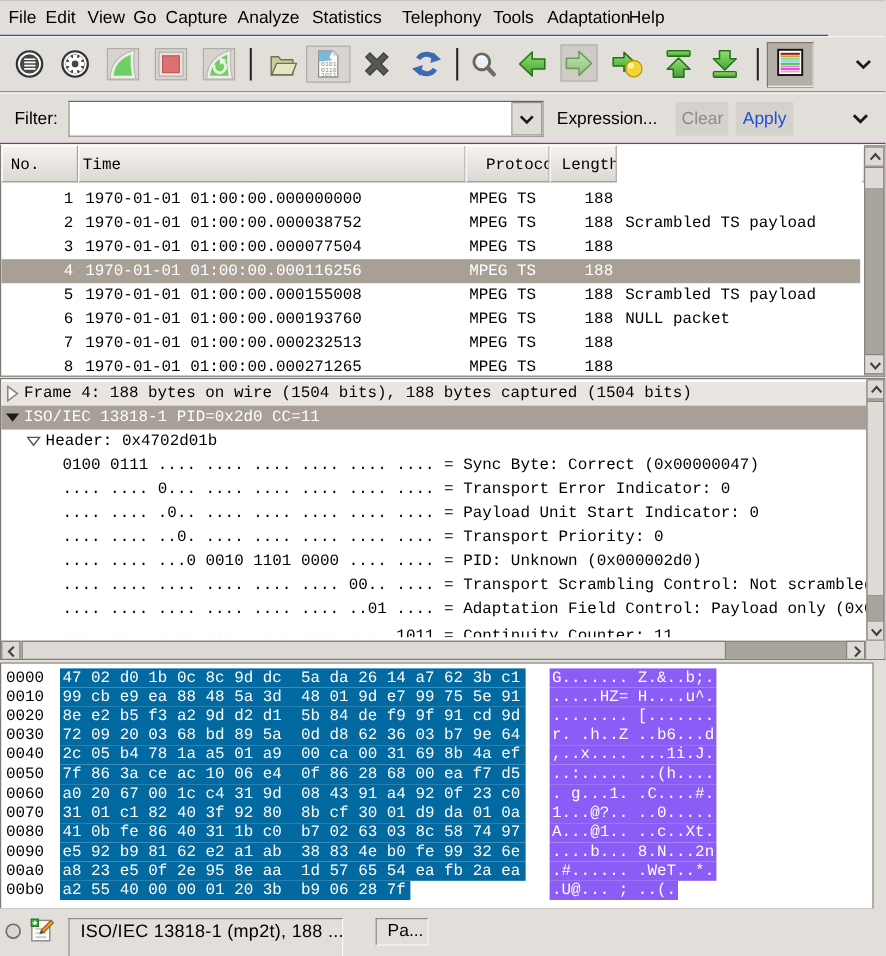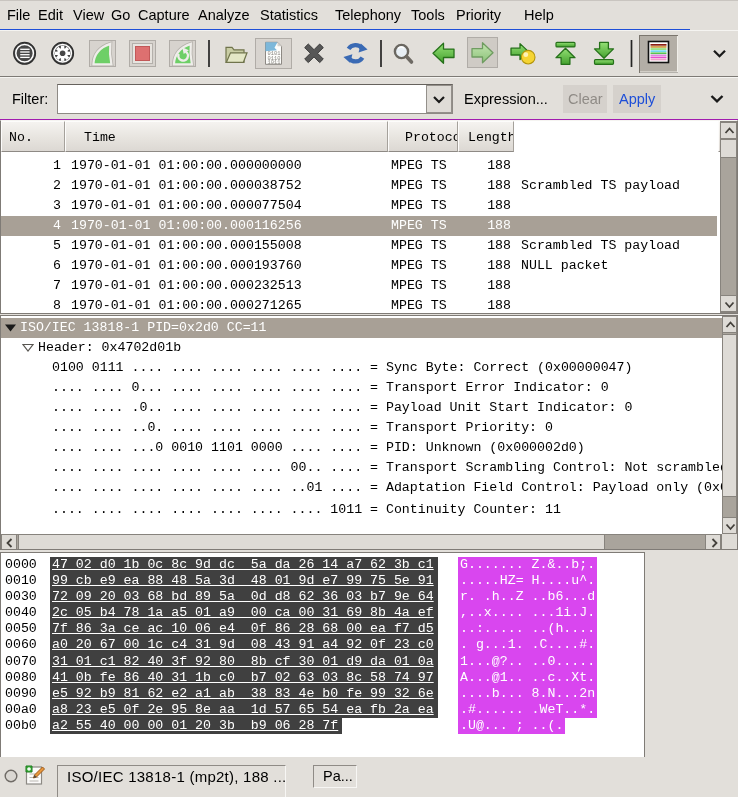--- a/index.html
+++ b/index.html
@@ -25,39 +25,39 @@
     font-family:"Liberation Mono",monospace;font-size:13.25px;color:#000;white-space:pre;}
   .drow.dsel{background:#a8a096;color:#fff;}
   .drow .abs{top:0;}
   .sbtrough{background:#a9a49c;border:1px solid #87837d;box-sizing:border-box;}
   .sbbtn{background:#dedbd6;border:1px solid #87837d;box-sizing:border-box;}
   .sbthumb{background:#dedbd6;border:1px solid #87837d;box-sizing:border-box;}
   .chev{fill:none;stroke:#44413c;stroke-width:1.8;}
   .hxrow{position:relative;height:16.1px;line-height:16.1px;
     font-family:"Liberation Mono",monospace;font-size:13.25px;color:#000;white-space:pre;}
   .hoff{position:absolute;left:4px;top:0;}
-  .hx{position:absolute;left:49px;top:0;background:#404040;color:#fff;padding:0 4px 0 2px;text-decoration:underline;}
-  .ha{position:absolute;left:457px;top:0;background:#d946ef;color:#fff;padding:0 2px;}
+  .hx{position:absolute;left:49px;top:0;background:#0369a1;color:#fff;padding:0 4px 0 2px;}
+  .ha{position:absolute;left:457px;top:0;background:#8b5cf6;color:#fff;padding:0 2px;}
   .sunken{border:1px solid;border-color:#8f8b86 #f7f6f4 #f7f6f4 #8f8b86;background:#e2dfda;box-sizing:border-box;overflow:hidden;white-space:nowrap;}
 </style>
 </head>
 <body>
 
 <div class="abs" style="left:0;top:0;width:738px;height:1px;background:#c9c5c0;z-index:6;"></div>
 <div class="abs" id="menubar" style="left:0;top:0;width:690px;height:29px;background:#e2dfda;border-bottom:6px solid #1d4ed8;">
   <span class="abs ui" style="left:7px;top:7px;">File</span>
   <span class="abs ui" style="left:38px;top:7px;">Edit</span>
   <span class="abs ui" style="left:73px;top:7px;">View</span>
   <span class="abs ui" style="left:111px;top:7px;">Go</span>
   <span class="abs ui" style="left:138px;top:7px;">Capture</span>
   <span class="abs ui" style="left:198px;top:7px;">Analyze</span>
   <span class="abs ui" style="left:260px;top:7px;">Statistics</span>
   <span class="abs ui" style="left:335px;top:7px;">Telephony</span>
   <span class="abs ui" style="left:411px;top:7px;">Tools</span>
-  <span class="abs ui" style="left:456px;top:7px;">Priority</span>
+  <span class="abs ui" style="left:456px;top:7px;">Adaptation</span>
   <span class="abs ui" style="left:524px;top:7px;">Help</span>
 </div>
 
 <div class="abs" style="left:0;top:30px;width:738px;height:1px;background:#f5f4f1;z-index:5;"></div>
 <div class="abs" style="left:0;top:77px;width:738px;height:1px;background:#f5f4f1;z-index:5;"></div>
 <div class="abs" id="toolbar" style="left:0;top:30px;width:738px;height:46px;background:#e2dfda;border-bottom:1px solid #7d7a75;">
 <svg class="abs" style="left:0;top:0;" width="738" height="46" viewBox="0 0 738 46">
   <defs>
     <linearGradient id="grn" x1="0" y1="0" x2="0" y2="1">
       <stop offset="0" stop-color="#94e075"></stop>
@@ -230,21 +230,21 @@
   <span class="abs ui" style="left:619px;top:14px;color:#1d4ed8;">Apply</span>
   <svg class="abs" style="left:704px;top:9px;" width="30" height="26" viewBox="0 0 30 26">
     <path d="M 7.5,10 L 13,15.4 L 18.5,10" stroke="#1a1a1a" stroke-width="2.4" fill="none"></path>
   </svg>
 </div>
 
 <div class="abs" id="plist" style="left:0;top:120px;width:738px;height:194px;background:#fff;border:1px solid #7f7b76;border-top:1px solid #f5f4f1;box-sizing:border-box;overflow:hidden;">
 
   <div class="abs" id="phead" style="left:0;top:0;width:736px;height:27px;">
     <div class="abs hcell" style="left:0;width:64px;"><span style="margin-left:7px;">No.</span></div>
-    <div class="abs hcell" style="left:64px;width:323px;"><span style="margin-left:18px;">Time</span></div>
+    <div class="abs hcell" style="left:64px;width:323px;"><span style="margin-left:3px;">Time</span></div>
     <div class="abs hcell" style="left:387px;width:70px;"><span style="margin-left:16px;">Protocol</span></div>
     <div class="abs hcell" style="left:457px;width:56px;"><span style="margin-left:9px;">Length</span></div>
     <div class="abs hcell" style="left:717px;width:19px;"></div>
   </div>
 
   <div id="prows" class="abs" style="left:0;top:34.5px;width:716px;height:159px;overflow:hidden;">
     <div class="prow"><span class="pno">1</span><span class="ptime">1970-01-01 01:00:00.000000000</span><span class="pproto">MPEG TS</span><span class="plen">188</span><span class="pinfo"></span></div>
     <div class="prow"><span class="pno">2</span><span class="ptime">1970-01-01 01:00:00.000038752</span><span class="pproto">MPEG TS</span><span class="plen">188</span><span class="pinfo">Scrambled TS payload</span></div>
     <div class="prow"><span class="pno">3</span><span class="ptime">1970-01-01 01:00:00.000077504</span><span class="pproto">MPEG TS</span><span class="plen">188</span><span class="pinfo"></span></div>
     <div class="prow sel"><span class="pno">4</span><span class="ptime">1970-01-01 01:00:00.000116256</span><span class="pproto">MPEG TS</span><span class="plen">188</span><span class="pinfo"></span></div>
@@ -261,20 +261,23 @@
         </svg></div>
     <div class="abs sbthumb" style="left:2px;top:18px;width:17px;height:19px;"></div>
     <div class="abs sbbtn" style="left:2px;top:174px;width:17px;height:17px;"><svg width="17" height="17" viewBox="0 0 17 17">
           <path d="M 4.5,6.5 L 8.5,11 L 12.5,6.5" class="chev"></path>
         </svg></div>
   </div>
 </div>
 
 <div class="abs" id="details" style="left:0;top:315px;width:738px;height:235px;background:#fff;border:1px solid #7f7b76;box-sizing:border-box;overflow:hidden;">
   <div class="abs" style="left:0;top:2px;width:721px;height:213px;overflow:hidden;">
+    <div class="drow" style="background:#e9e6e1;"><svg class="abs" style="left:4px;top:3px;" width="14" height="14" viewBox="0 0 14 14">
+          <path d="M 1.5,1 L 1.5,13 L 9.5,7 Z" fill="#fff" stroke="#8a867f" stroke-width="1.3"></path>
+        </svg><span class="abs" style="left:19px;">Frame 4: 188 bytes on wire (1504 bits), 188 bytes captured (1504 bits)</span></div>
     <div class="drow dsel"><svg class="abs" style="left:3px;top:4px;" width="13" height="12" viewBox="0 0 13 12">
           <path d="M 1,2.5 L 12,2.5 L 6.5,9.5 Z" fill="#1a1a1a"></path>
         </svg><span class="abs" style="left:19px;">ISO/IEC 13818-1 PID=0x2d0 CC=11</span></div>
     <div class="drow"><svg class="abs" style="left:21px;top:4px;" width="12" height="12" viewBox="0 0 12 12">
           <path d="M 1,2.5 L 11,2.5 L 6,9 Z" fill="#fff" stroke="#585550" stroke-width="1.2"></path>
         </svg><span class="abs" style="left:37px;">Header: 0x4702d01b</span></div>
     <div class="drow"><span class="abs" style="left:51px;">0100 0111 .... .... .... .... .... .... = Sync Byte: Correct (0x00000047)</span></div>
     <div class="drow"><span class="abs" style="left:51px;">.... .... 0... .... .... .... .... .... = Transport Error Indicator: 0</span></div>
     <div class="drow"><span class="abs" style="left:51px;">.... .... .0.. .... .... .... .... .... = Payload Unit Start Indicator: 0</span></div>
     <div class="drow"><span class="abs" style="left:51px;">.... .... ..0. .... .... .... .... .... = Transport Priority: 0</span></div>
@@ -297,24 +300,25 @@
   <div class="abs sbbtn" style="left:0;top:218px;width:16px;height:16px;"><svg width="16" height="16" viewBox="0 0 16 16">
         <path d="M 9.5,4 L 5.5,8 L 9.5,12" class="chev"></path>
       </svg></div>
   <div class="abs sbthumb" style="left:17px;top:218px;width:587px;height:16px;"></div>
   <div class="abs sbbtn" style="left:704px;top:218px;width:16px;height:16px;"><svg width="16" height="16" viewBox="0 0 16 16">
         <path d="M 6.5,4 L 10.5,8 L 6.5,12" class="chev"></path>
       </svg></div>
   <div class="abs" style="left:721px;top:218px;width:15px;height:16px;background:#dedbd6;"></div>
 </div>
 
-<div class="abs" id="hexpane" style="left:0;top:552px;width:645px;height:206px;background:#fff;border:1px solid #7f7b76;box-sizing:border-box;overflow:hidden;">
+<div class="abs" id="hexpane" style="left:0;top:552px;width:728px;height:206px;background:#fff;border:1px solid #7f7b76;box-sizing:border-box;overflow:hidden;">
   <div class="abs" style="left:0;top:4px;width:736px;">
     <div class="hxrow"><span class="hoff">0000</span><span class="hx">47 02 d0 1b 0c 8c 9d dc  5a da 26 14 a7 62 3b c1</span><span class="ha">G....... Z.&amp;..b;.</span></div>
     <div class="hxrow"><span class="hoff">0010</span><span class="hx">99 cb e9 ea 88 48 5a 3d  48 01 9d e7 99 75 5e 91</span><span class="ha">.....HZ= H....u^.</span></div>
+    <div class="hxrow"><span class="hoff">0020</span><span class="hx">8e e2 b5 f3 a2 9d d2 d1  5b 84 de f9 9f 91 cd 9d</span><span class="ha">........ [.......</span></div>
     <div class="hxrow"><span class="hoff">0030</span><span class="hx">72 09 20 03 68 bd 89 5a  0d d8 62 36 03 b7 9e 64</span><span class="ha">r. .h..Z ..b6...d</span></div>
     <div class="hxrow"><span class="hoff">0040</span><span class="hx">2c 05 b4 78 1a a5 01 a9  00 ca 00 31 69 8b 4a ef</span><span class="ha">,..x.... ...1i.J.</span></div>
     <div class="hxrow"><span class="hoff">0050</span><span class="hx">7f 86 3a ce ac 10 06 e4  0f 86 28 68 00 ea f7 d5</span><span class="ha">..:..... ..(h....</span></div>
     <div class="hxrow"><span class="hoff">0060</span><span class="hx">a0 20 67 00 1c c4 31 9d  08 43 91 a4 92 0f 23 c0</span><span class="ha">. g...1. .C....#.</span></div>
     <div class="hxrow"><span class="hoff">0070</span><span class="hx">31 01 c1 82 40 3f 92 80  8b cf 30 01 d9 da 01 0a</span><span class="ha">1...@?.. ..0.....</span></div>
     <div class="hxrow"><span class="hoff">0080</span><span class="hx">41 0b fe 86 40 31 1b c0  b7 02 63 03 8c 58 74 97</span><span class="ha">A...@1.. ..c..Xt.</span></div>
     <div class="hxrow"><span class="hoff">0090</span><span class="hx">e5 92 b9 81 62 e2 a1 ab  38 83 4e b0 fe 99 32 6e</span><span class="ha">....b... 8.N...2n</span></div>
     <div class="hxrow"><span class="hoff">00a0</span><span class="hx">a8 23 e5 0f 2e 95 8e aa  1d 57 65 54 ea fb 2a ea</span><span class="ha">.#...... .WeT..*.</span></div>
     <div class="hxrow"><span class="hoff">00b0</span><span class="hx">a2 55 40 00 00 01 20 3b  b9 06 28 7f</span><span class="ha">.U@... ; ..(.</span></div>
   </div>

